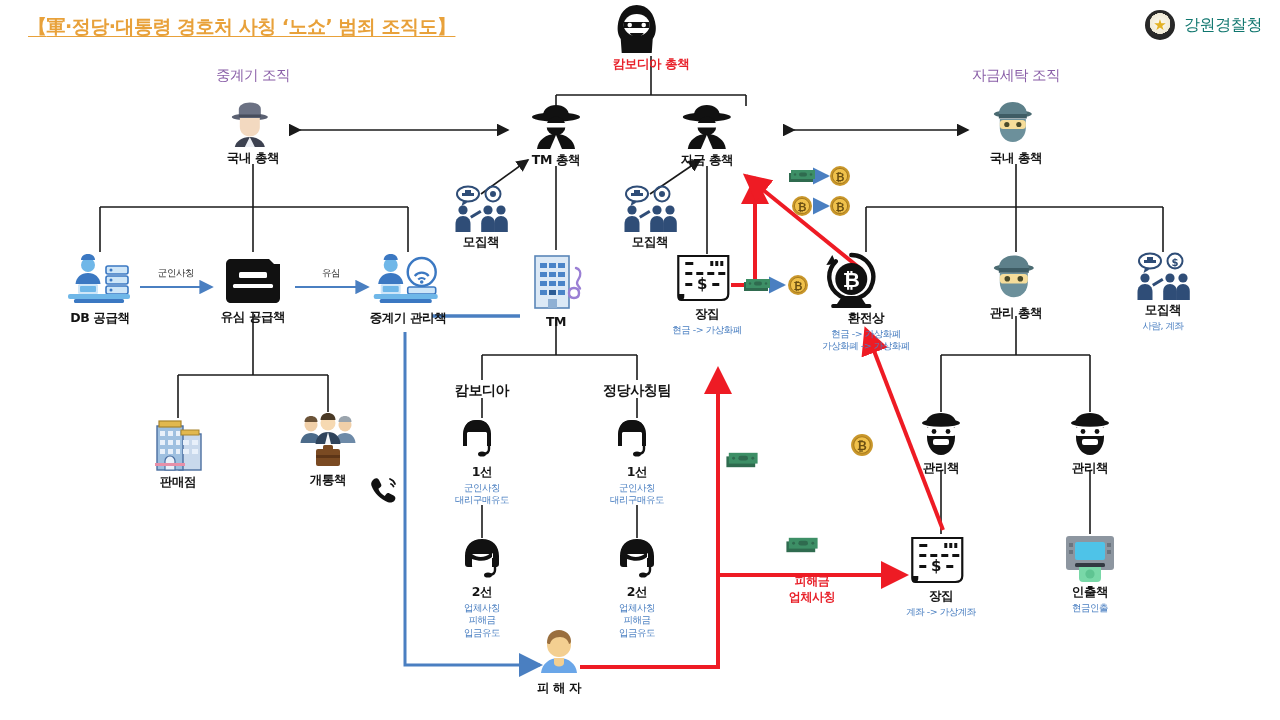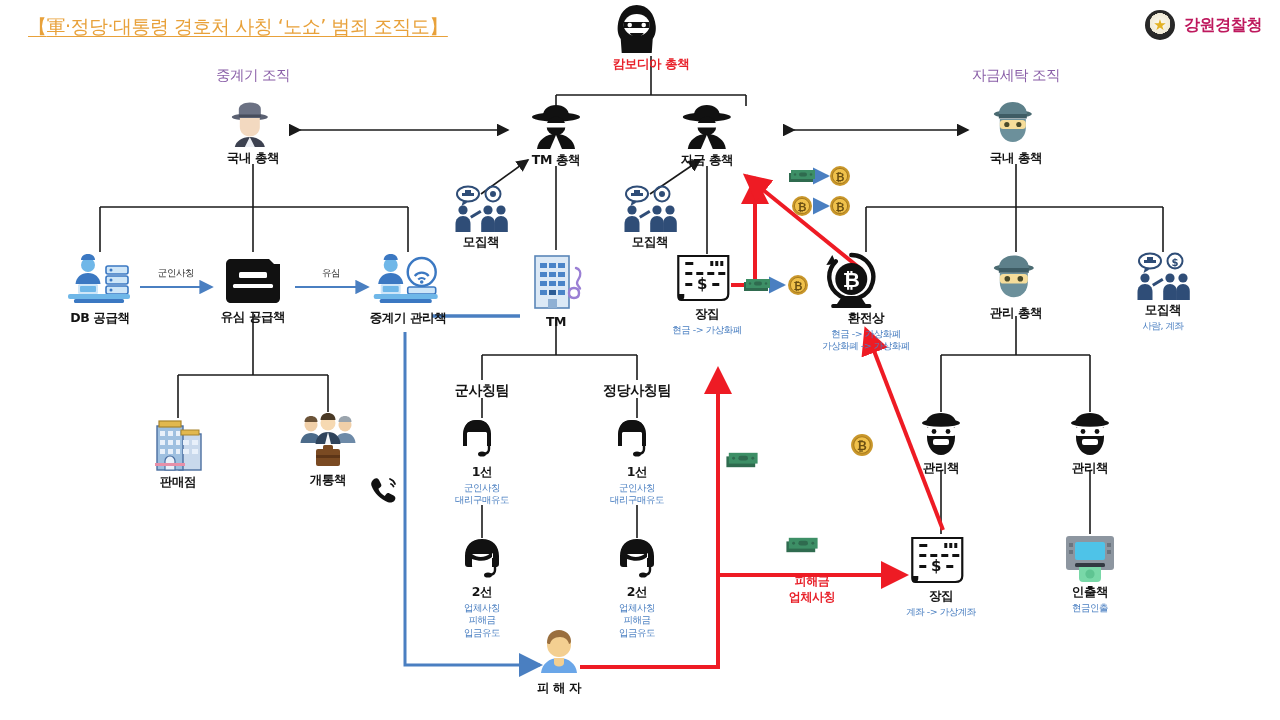--- a/index.html
+++ b/index.html
@@ -9,32 +9,32 @@
     background:#ffffff;
     font-family:"DejaVu Sans","Liberation Sans",sans-serif;
     -webkit-font-smoothing:antialiased;
   }
   #stage{position:absolute;left:0;top:0;width:1280px;height:720px;}
   #wires{position:absolute;left:0;top:0;width:1280px;height:720px;pointer-events:none;}
 
   
   .title{
     position:absolute;left:28px;top:14px;
-    font-size:19px;font-weight:normal;color:#e8a13a;
+    font-size:19px;font-weight:bold;color:#e8a13a;
     letter-spacing:-0.5px;white-space:nowrap;
   }
   .title .u{ text-decoration:underline; text-underline-offset:3px; }
   .brand{position:absolute;right:18px;top:10px;display:flex;align-items:center;gap:9px;}
   .brand-mark{
     width:30px;height:30px;border-radius:50%;
     background:radial-gradient(circle at 50% 45%, #fdfaf0 0%, #f0ead6 46%, #2b2b2b 47%, #1c1c1c 100%);
     display:flex;align-items:center;justify-content:center;
   }
   .brand-mark span{font-size:15px;color:#e3b225;line-height:1;}
-  .brand-text{font-size:16px;font-weight:bold;color:#be185d;letter-spacing:-0.4px;}
+  .brand-text{font-size:16px;font-weight:normal;color:#0f766e;letter-spacing:-0.4px;}
 
   
   .node{position:absolute;transform:translate(-50%,0);text-align:center;white-space:nowrap;}
   .ico{line-height:1;display:block;margin:0 auto 2px;}
   .nlabel{font-size:12.5px;font-weight:bold;color:#141414;letter-spacing:-0.4px;line-height:1.25;}
   .nlabel.red{color:#e8212a;}
   .nsub{font-size:9.5px;color:#4a7fc1;letter-spacing:-0.5px;line-height:1.35;margin-top:2px;font-weight:normal;}
   .grouplabel{
     position:absolute;transform:translate(-50%,0);
     font-size:14.5px;font-weight:normal;color:#8a5fa8;letter-spacing:-0.5px;white-space:nowrap;
@@ -558,21 +558,21 @@
         <rect x="13" y="29" width="30" height="4" rx="1.5" fill="#333a42"></rect>
         <path d="M17 33h22v11a4 4 0 0 1-4 4H21a4 4 0 0 1-4-4z" fill="#79d8a8"></path>
         <circle cx="28" cy="40" r="4.6" fill="#5fc492"></circle>
       </svg>
     </span>
     <div class="nlabel">인출책</div>
     <div class="nsub">현금인출</div>
   </div>
 
   <div class="node" style="left:482px;top:382px;">
-    <div class="nlabel" style="font-size:14px;">군사칭팀</div>
+    <div class="nlabel" style="font-size:14px;">캄보디아</div>
   </div>
   <div class="node" style="left:637px;top:382px;">
     <div class="nlabel" style="font-size:14px;">정당사칭팀</div>
   </div>
 
   <div class="node" style="left:482px;top:418px;">
     <span class="ico">
       <svg width="44" height="44" viewBox="0 0 44 44">
         <path d="M22 2C13 2 8 8 8 16v6h28v-6c0-8-5-14-14-14z" fill="#111"></path>
         <path d="M12 14h20v12c0 7.5-4.5 13-10 13s-10-5.5-10-13z" fill="#fff"></path>

